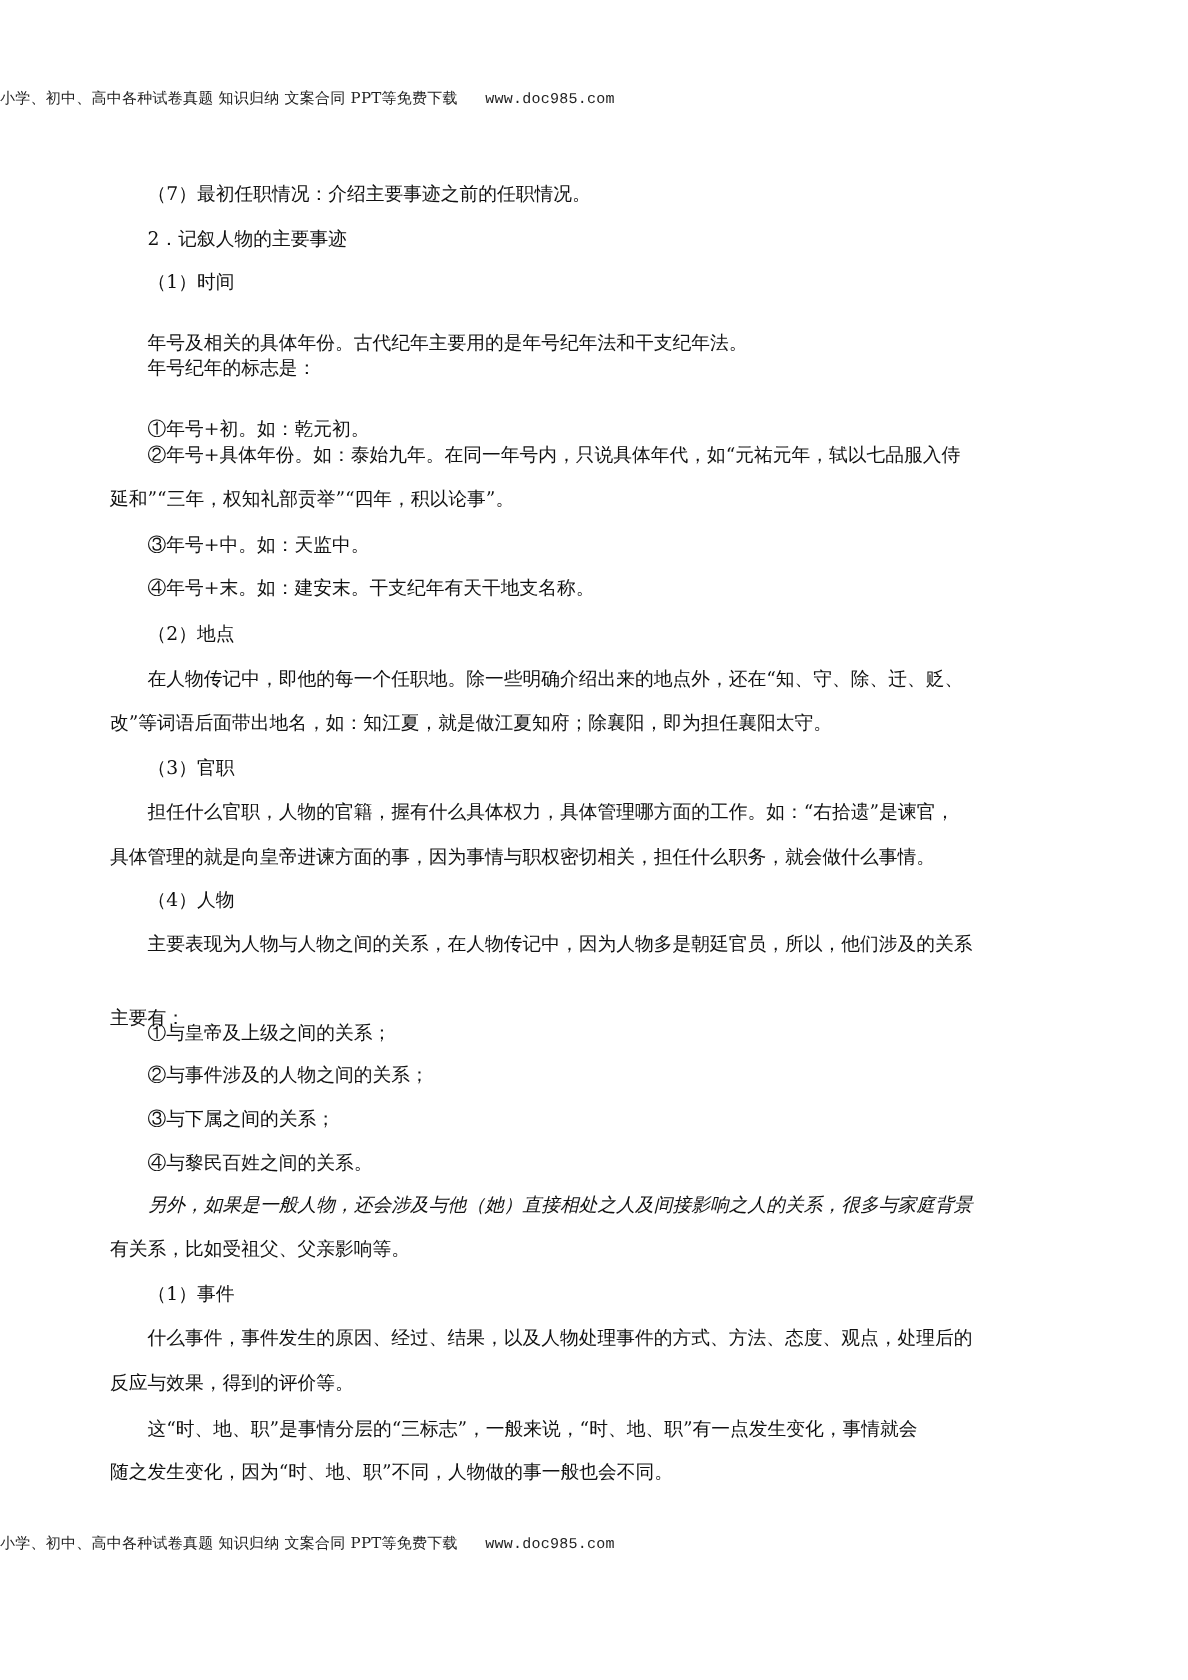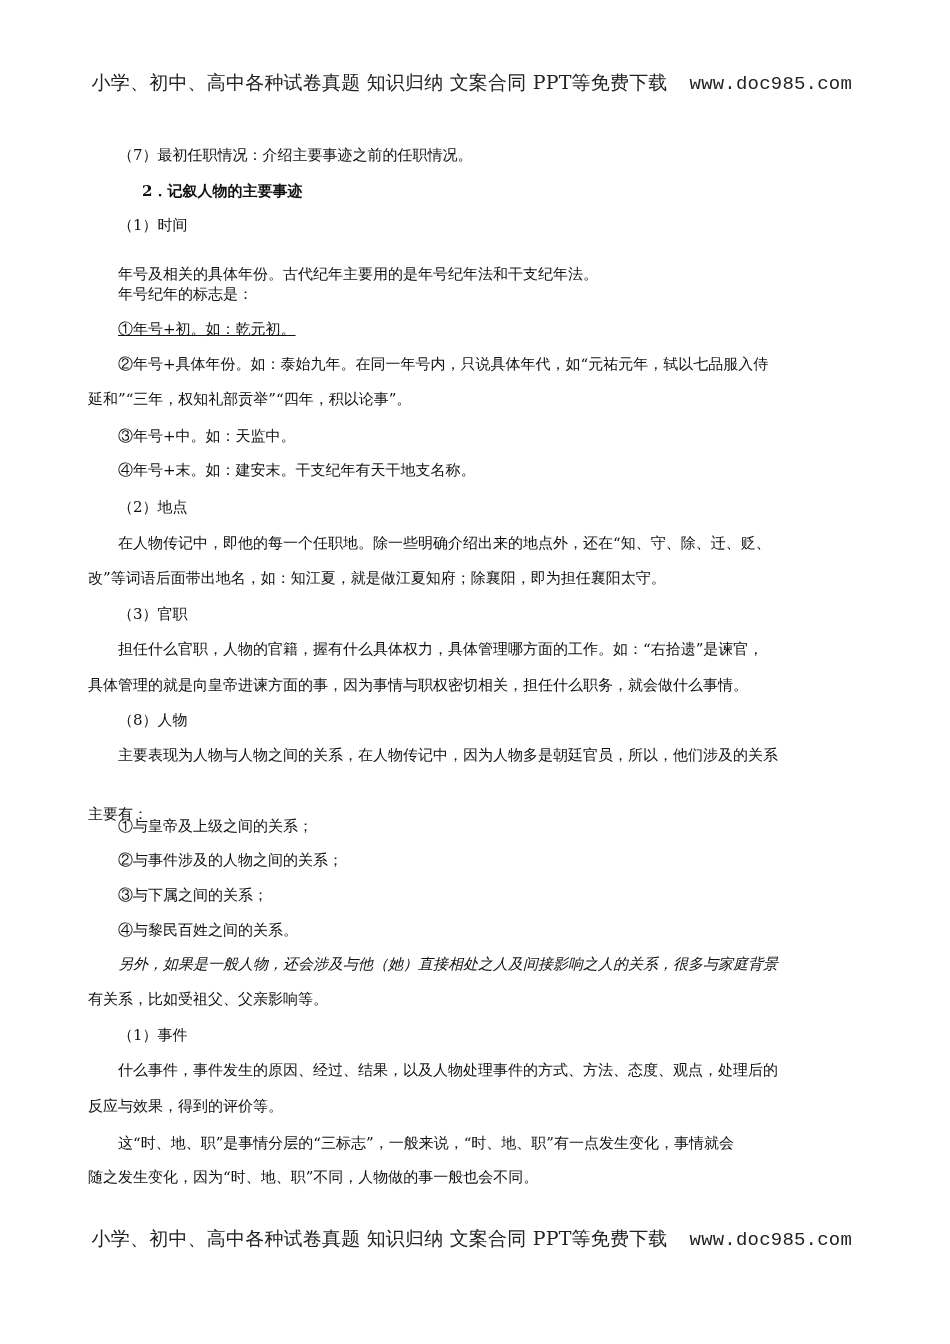--- a/index.html
+++ b/index.html
@@ -1,49 +1,49 @@
 <!DOCTYPE html>
 <html><head>
 <meta charset="utf-8">
 <style>
   html, body { margin:0; padding:0; background:#ffffff; }
   body { width:950px; height:1344px; position:relative; overflow:hidden;
          font-family: "DejaVu Serif", "Liberation Serif", serif; color:#111; }
-  .hdr { position:absolute; left:0; width:852px; text-align:right; font-size:19px; color:#222; letter-spacing:0.2px; }
+  .hdr { position:absolute; left:0; width:852px; text-align:left; font-size:12px; color:#222; letter-spacing:0.2px; }
   .hdr .url { font-family:"Liberation Mono", "DejaVu Sans Mono", monospace; margin-left:22px; }
   .line { position:absolute; font-size:15px; line-height:20px; white-space:nowrap; }
   .ind { left:118px; }
   .flush { left:88px; }
-  .bold { font-weight:bold;margin-left:24px; }
+  .bold { font-weight:normal; }
 </style>
 </head>
 <body>
 
 <div class="hdr" style="top:70px;">
   <span>小学、初中、高中各种试卷真题 知识归纳 文案合同 PPT等免费下载</span><span class="url">www.doc985.com</span>
 </div>
 
 <div id="body-lines">
     <div class="line ind" style="top: 145px;">（7）最初任职情况：介绍主要事迹之前的任职情况。</div>
     <div class="line ind bold" style="top: 181px;">2．记叙人物的主要事迹</div>
     <div class="line ind" style="top: 215px;">（1）时间</div>
     <div class="line ind" style="top: 264px; text-align: center;">年号及相关的具体年份。古代纪年主要用的是年号纪年法和干支纪年法。</div>
     <div class="line ind" style="top: 284px; text-align: right;">年号纪年的标志是：</div>
-    <div class="line ind" style="top: 319px; text-decoration: underline;">①年号+初。如：乾元初。</div>
+    <div class="line ind" style="top: 333px;">①年号+初。如：乾元初。</div>
     <div class="line ind" style="top: 354px;">②年号+具体年份。如：泰始九年。在同一年号内，只说具体年代，如“元祐元年，轼以七品服入侍</div>
     <div class="line flush" style="top: 389px;">延和”“三年，权知礼部贡举”“四年，积以论事”。</div>
     <div class="line ind" style="top: 426px;">③年号+中。如：天监中。</div>
     <div class="line ind" style="top: 460px;">④年号+末。如：建安末。干支纪年有天干地支名称。</div>
     <div class="line ind" style="top: 497px;">（2）地点</div>
     <div class="line ind" style="top: 533px;">在人物传记中，即他的每一个任职地。除一些明确介绍出来的地点外，还在“知、守、除、迁、贬、</div>
     <div class="line flush" style="top: 568px;">改”等词语后面带出地名，如：知江夏，就是做江夏知府；除襄阳，即为担任襄阳太守。</div>
     <div class="line ind" style="top: 604px;">（3）官职</div>
     <div class="line ind" style="top: 639px;">担任什么官职，人物的官籍，握有什么具体权力，具体管理哪方面的工作。如：“右拾遗”是谏官，</div>
     <div class="line flush" style="top: 675px;">具体管理的就是向皇帝进谏方面的事，因为事情与职权密切相关，担任什么职务，就会做什么事情。</div>
-    <div class="line ind" style="top: 710px;">（8）人物</div>
+    <div class="line ind" style="top: 710px;">（4）人物</div>
     <div class="line ind" style="top: 745px;">主要表现为人物与人物之间的关系，在人物传记中，因为人物多是朝廷官员，所以，他们涉及的关系</div>
     <div class="line flush" style="top: 780px; margin-top: 24px;">主要有：</div>
     <div class="line ind" style="top: 816px;">①与皇帝及上级之间的关系；</div>
     <div class="line ind" style="top: 850px;">②与事件涉及的人物之间的关系；</div>
     <div class="line ind" style="top: 885px;">③与下属之间的关系；</div>
     <div class="line ind" style="top: 920px;">④与黎民百姓之间的关系。</div>
     <div class="line ind" style="top: 954px; font-style: italic;">另外，如果是一般人物，还会涉及与他（她）直接相处之人及间接影响之人的关系，很多与家庭背景</div>
     <div class="line flush" style="top: 989px;">有关系，比如受祖父、父亲影响等。</div>
     <div class="line ind" style="top: 1025px;">（1）事件</div>
     <div class="line ind" style="top: 1060px;">什么事件，事件发生的原因、经过、结果，以及人物处理事件的方式、方法、态度、观点，处理后的</div>

